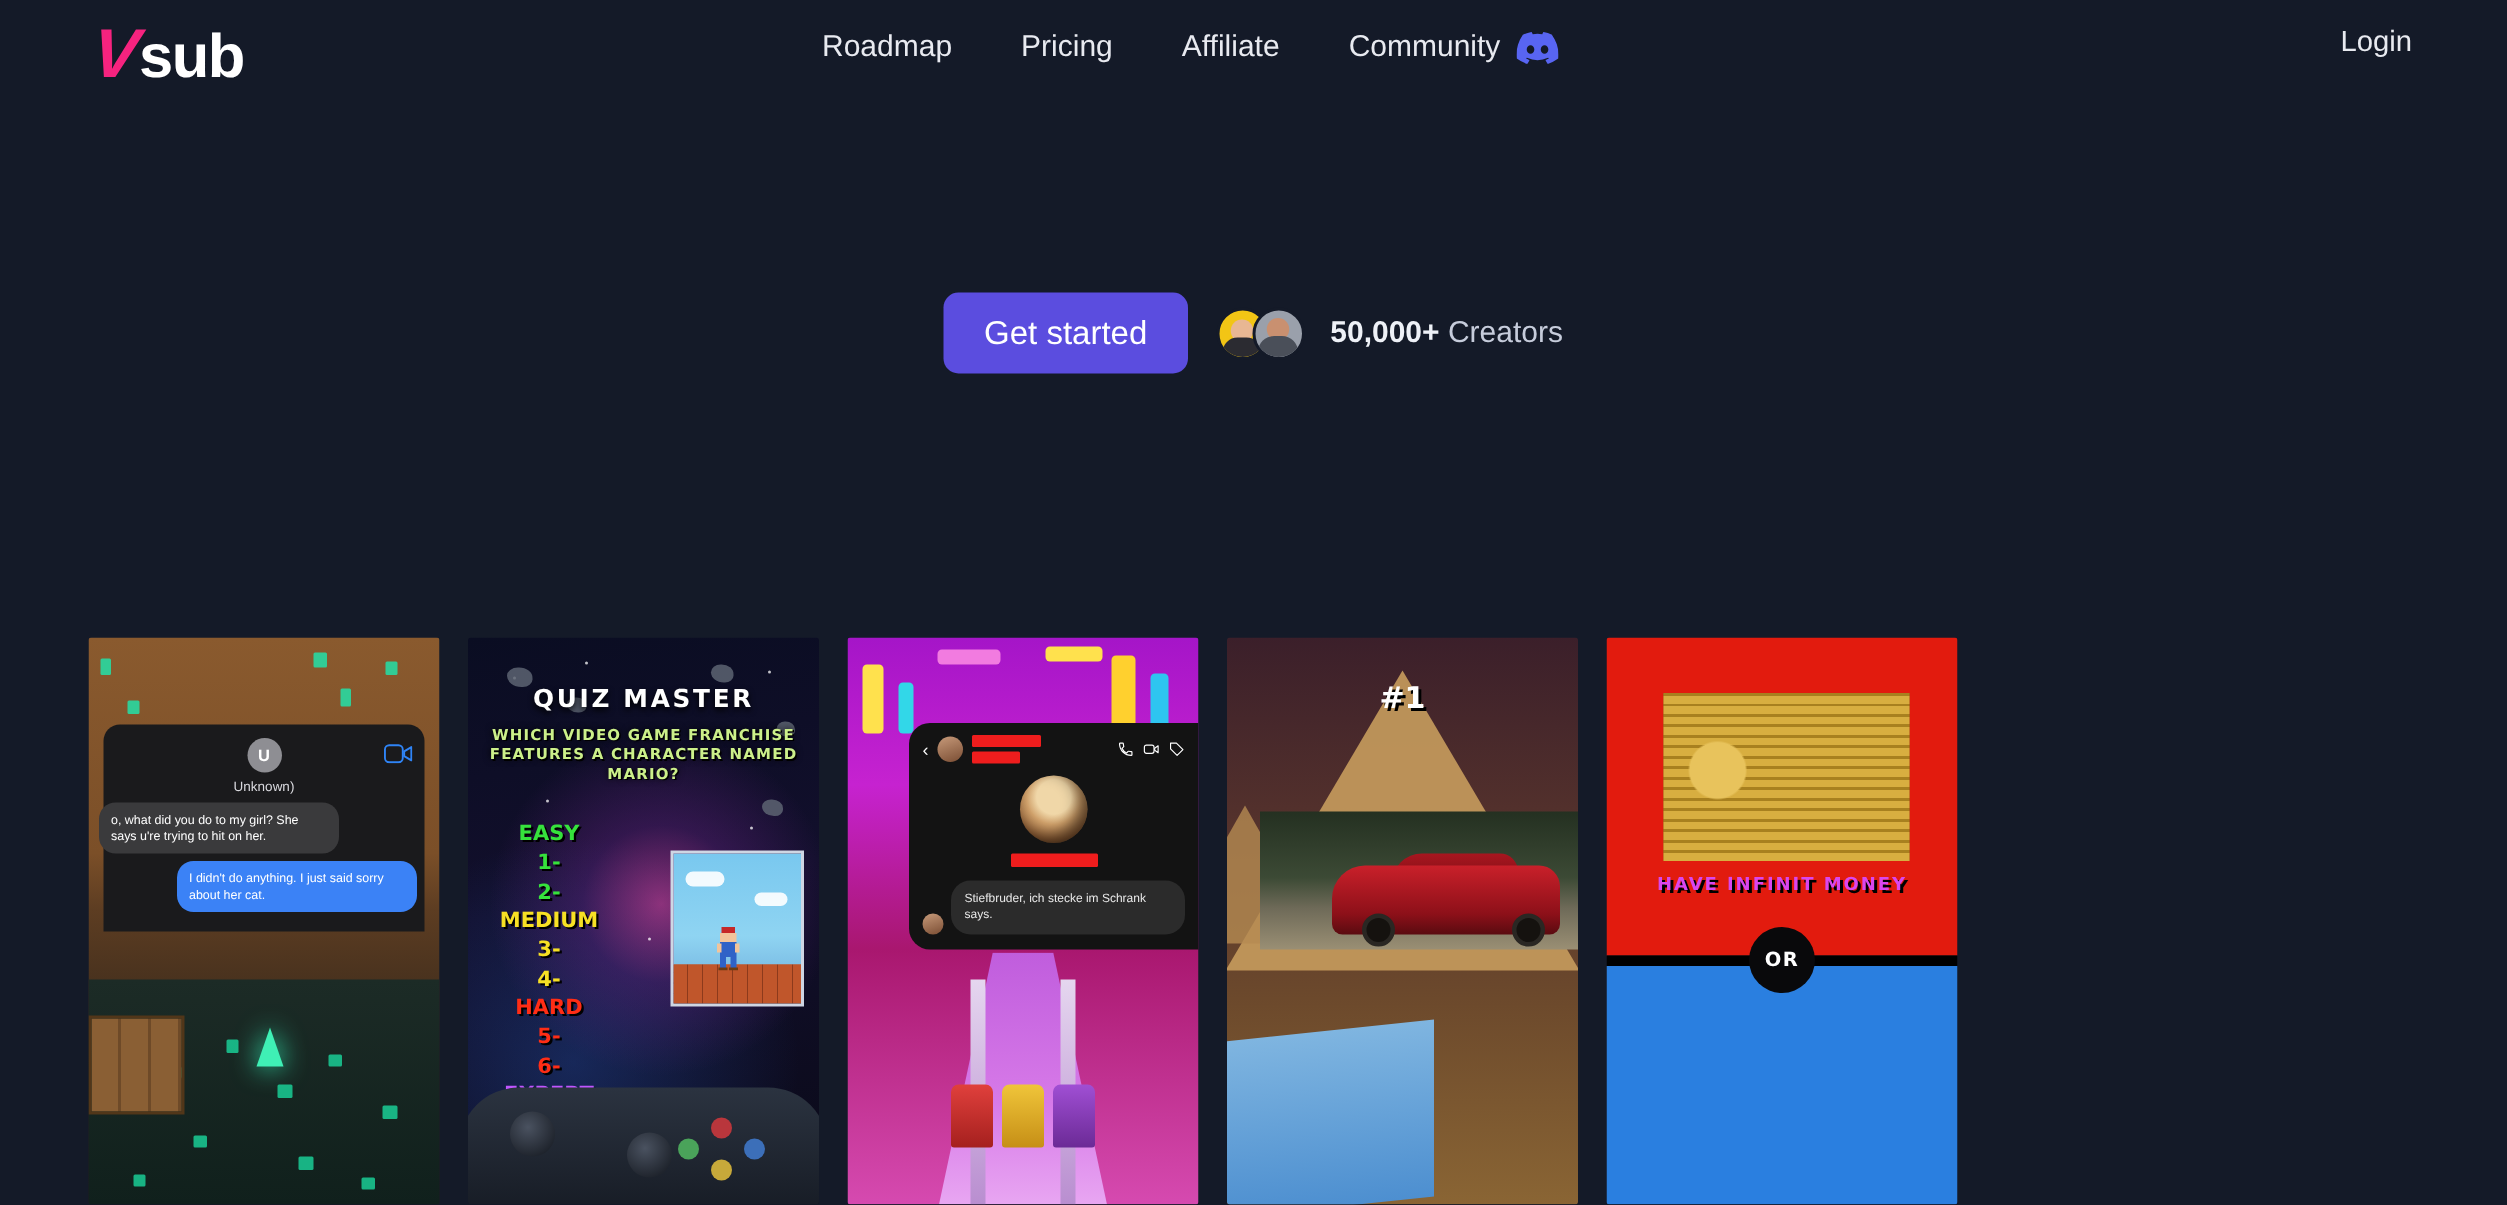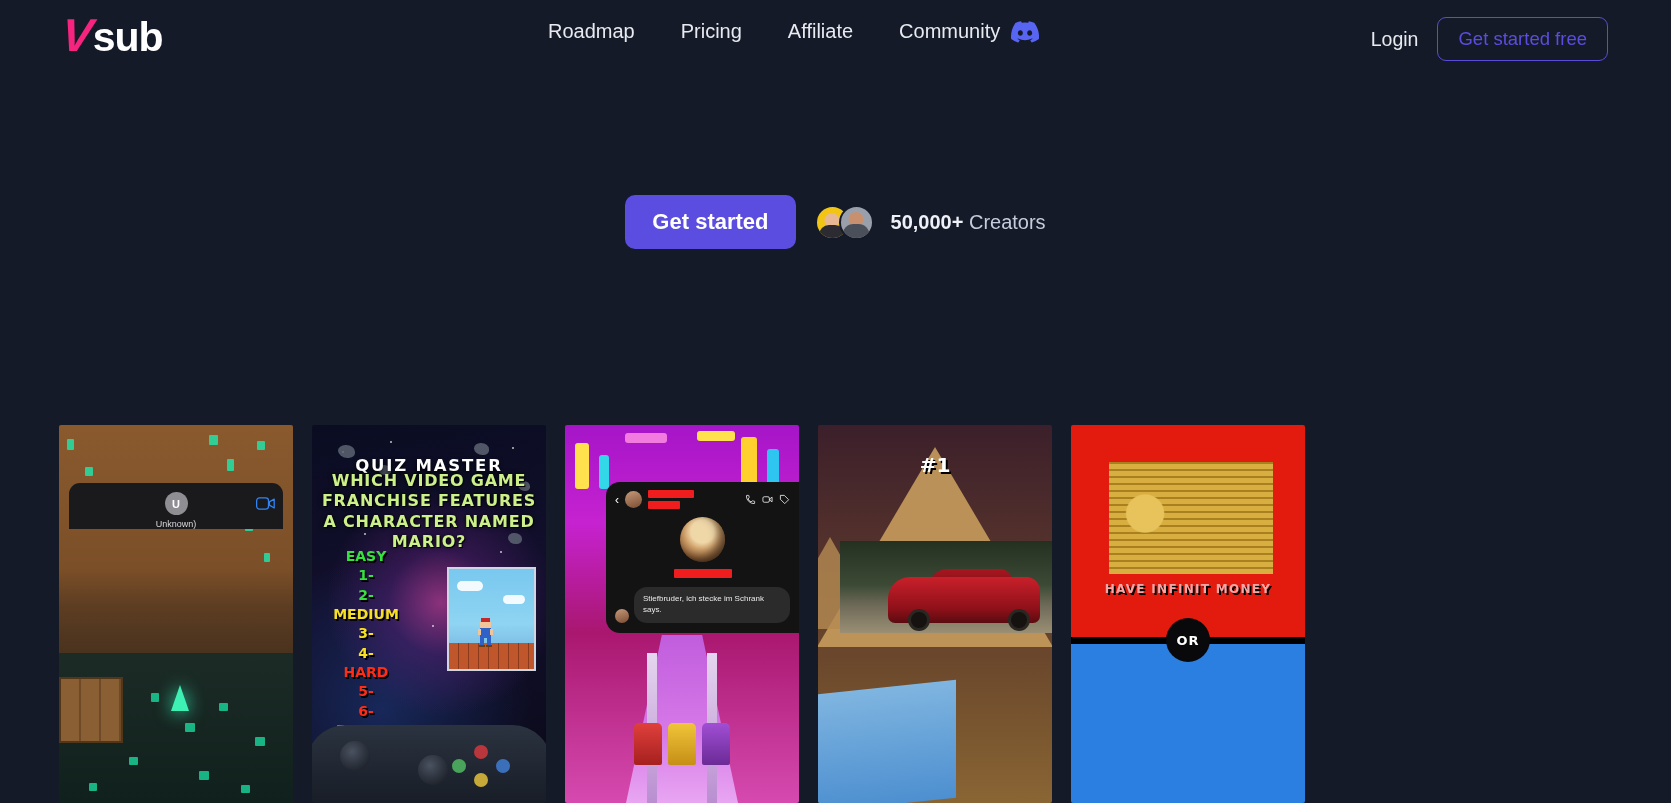--- a/index.html
+++ b/index.html
@@ -59,21 +59,20 @@
   .subhead {
     margin-top: 23px; font-size: 27px; color: #d4d9e6; font-weight: 400;
   }
   .cta-row {
     margin-top: 40px; display: flex; align-items: center; justify-content: center; gap: 0px;
   }
   .cta-primary {
     background: #5b4ddf; color: #ffffff; border: none; border-radius: 10px;
     font-size: 22px; padding: 14px 27px; cursor: pointer;
     font-family: "Liberation Sans", sans-serif;
-    font-weight: bold;
   }
   .avatars { display: flex; align-items: center; margin-left: 19px; }
   .avatar {
     width: 35px; height: 35px; border-radius: 50%;
     border: 2px solid #141a28; overflow: hidden; position: relative;
   }
   .avatar + .avatar { margin-left: -11px; }
   .av1 { background: #f2c515; }
   .av2 { background: #9aa0ab; }
   .av-head { position: absolute; left: 50%; transform: translateX(-50%);
@@ -156,22 +155,22 @@
       linear-gradient(170deg, #0a0d22 0%, #120f2c 45%, #0a0a18 100%);
   }
   .star { position: absolute; background: #fff; border-radius: 50%; opacity: .75; }
   .c2-rock { position: absolute; background: #5d6472; border-radius: 45% 55% 40% 60%; opacity: .85; }
   .c2-title {
     position: absolute; top: 31px; width: 100%; text-align: center;
     color: #fff; font-size: 16.5px; font-weight: bold; letter-spacing: 1.8px;
     text-shadow: 0 2px 4px #000; font-family: "DejaVu Sans", sans-serif;
   }
   .c2-q {
-    position: absolute; top: 46px; left: 6px; right: 6px; text-align: center;
-    color: #ccf08a; font-size: 16px; font-weight: bold; line-height: 1.28;
+    position: absolute; top: 60px; left: 6px; right: 6px; text-align: center;
+    color: #ccf08a; font-size: 10px; font-weight: bold; line-height: 1.28;
     letter-spacing: .8px; text-shadow: 0 0 5px #000, 1px 1px 0 #000;
     font-family: "DejaVu Sans", sans-serif;
   }
   .c2-levels {
     position: absolute; left: 14px; top: 122px; text-align: center; width: 80px;
     font-weight: bold; font-size: 14px; line-height: 1.38;
     text-shadow: 1.5px 1.5px 0 #000; font-family: "DejaVu Sans", sans-serif;
   }
   .lvl-easy   { color: #36e23c; }
   .lvl-medium { color: #f7e024; }
@@ -309,21 +308,21 @@
   .c5-img {
     position: absolute; left: 38px; top: 37px; width: 164px; height: 112px;
     background:
       radial-gradient(circle at 22% 46%, #e8c35c 0 13%, rgba(0,0,0,0) 14%),
       repeating-linear-gradient(0deg, #d8ae40 0 5px, #a8801f 5px 7px),
       linear-gradient(90deg,#8a6a1b,#d9b548 35%,#9c7622 60%,#e3c45f 85%,#7e5f18);
     filter: blur(.4px);
   }
   .c5-txt {
     position: absolute; top: 157px; width: 100%; text-align: center;
-    color: #fca5a5; font-size: 12px; font-weight: bold; letter-spacing: 1.3px;
+    color: #d946ef; font-size: 12px; font-weight: bold; letter-spacing: 1.3px;
     text-shadow: 2px 2px 0 #000; font-family: "DejaVu Sans", sans-serif;
   }
   .c5-or {
     position: absolute; left: 50%; top: 215px; transform: translate(-50%,-50%);
     width: 44px; height: 44px; border-radius: 50%; background: #09090b;
     color: #fff; font-size: 13px; font-weight: bold; letter-spacing: 1px;
     display: flex; align-items: center; justify-content: center;
     font-family: "DejaVu Sans", sans-serif;
   }
 
@@ -410,21 +409,20 @@
         <span class="discord-icon">
           <svg viewBox="0 0 71 55" width="28" height="22" aria-hidden="true">
             <path fill="#5865f2" d="M60.1 4.9A58.5 58.5 0 0 0 45.6.4a.2.2 0 0 0-.2.1c-.6 1.1-1.3 2.6-1.8 3.7a54 54 0 0 0-16.2 0c-.5-1.2-1.2-2.6-1.9-3.7a.2.2 0 0 0-.2-.1c-5 .9-9.9 2.4-14.5 4.5a.2.2 0 0 0-.1.1C1.6 18.7-1 32 .3 45.2a.2.2 0 0 0 .1.2 58.8 58.8 0 0 0 17.8 9 .2.2 0 0 0 .2-.1c1.4-1.9 2.6-3.9 3.6-6a.2.2 0 0 0-.1-.3 38.7 38.7 0 0 1-5.5-2.6.2.2 0 0 1 0-.4l1.1-.9a.2.2 0 0 1 .2 0 41.9 41.9 0 0 0 35.6 0 .2.2 0 0 1 .2 0l1.1.9a.2.2 0 0 1 0 .4 36.3 36.3 0 0 1-5.5 2.6.2.2 0 0 0-.1.3c1 2.1 2.3 4.1 3.6 6a.2.2 0 0 0 .2.1 58.6 58.6 0 0 0 17.9-9 .2.2 0 0 0 .1-.2c1.5-15.2-2.6-28.4-11-40.2a.2.2 0 0 0-.1-.1zM23.7 37.2c-3.5 0-6.4-3.2-6.4-7.2s2.8-7.2 6.4-7.2c3.6 0 6.5 3.3 6.4 7.2 0 4-2.8 7.2-6.4 7.2zm23.7 0c-3.5 0-6.4-3.2-6.4-7.2s2.8-7.2 6.4-7.2c3.6 0 6.5 3.3 6.4 7.2 0 4-2.8 7.2-6.4 7.2z"></path>
           </svg>
         </span>
       </div>
     </div>
 
     <div class="nav-right">
       <a class="login-link">Login</a>
-      <button class="cta-outline">Get started free</button>
     </div>
   </div>
 
   <div class="hero">
 
 
     <div class="cta-row">
       <button class="cta-primary">Get started</button>
 
       <div class="avatars">
@@ -474,20 +472,24 @@
       <div class="imsg">
         <div class="imsg-head">
           <div class="imsg-av">U</div>
           <div class="imsg-name">Unknown)</div>
           <span class="imsg-video">
             <svg viewBox="0 0 24 16" width="19" height="13" aria-hidden="true">
               <rect x="0.8" y="0.8" width="15" height="14.4" rx="3.6" fill="none" stroke="#2f84f6" stroke-width="1.6"></rect>
               <path d="M17 6 L23 2.4 V13.6 L17 10 Z" fill="none" stroke="#2f84f6" stroke-width="1.6" stroke-linejoin="round"></path>
             </svg>
           </span>
+        </div>
+        <div class="imsg-body">
+          <div class="bub bub-in">o, what did you do to my girl? She says u're trying to hit on her.</div>
+          <div class="bub bub-out">I didn't do anything. I just said sorry about her cat.</div>
         </div>
       </div>
     </div>
 
     <div class="card">
       <div class="c2-bg">
         <div class="star" style="left:30px;top:26px;width:2px;height:2px"></div>
         <div class="star" style="left:78px;top:16px;width:2px;height:2px"></div>
         <div class="star" style="left:140px;top:34px;width:2px;height:2px"></div>
         <div class="star" style="left:200px;top:22px;width:2px;height:2px"></div>

